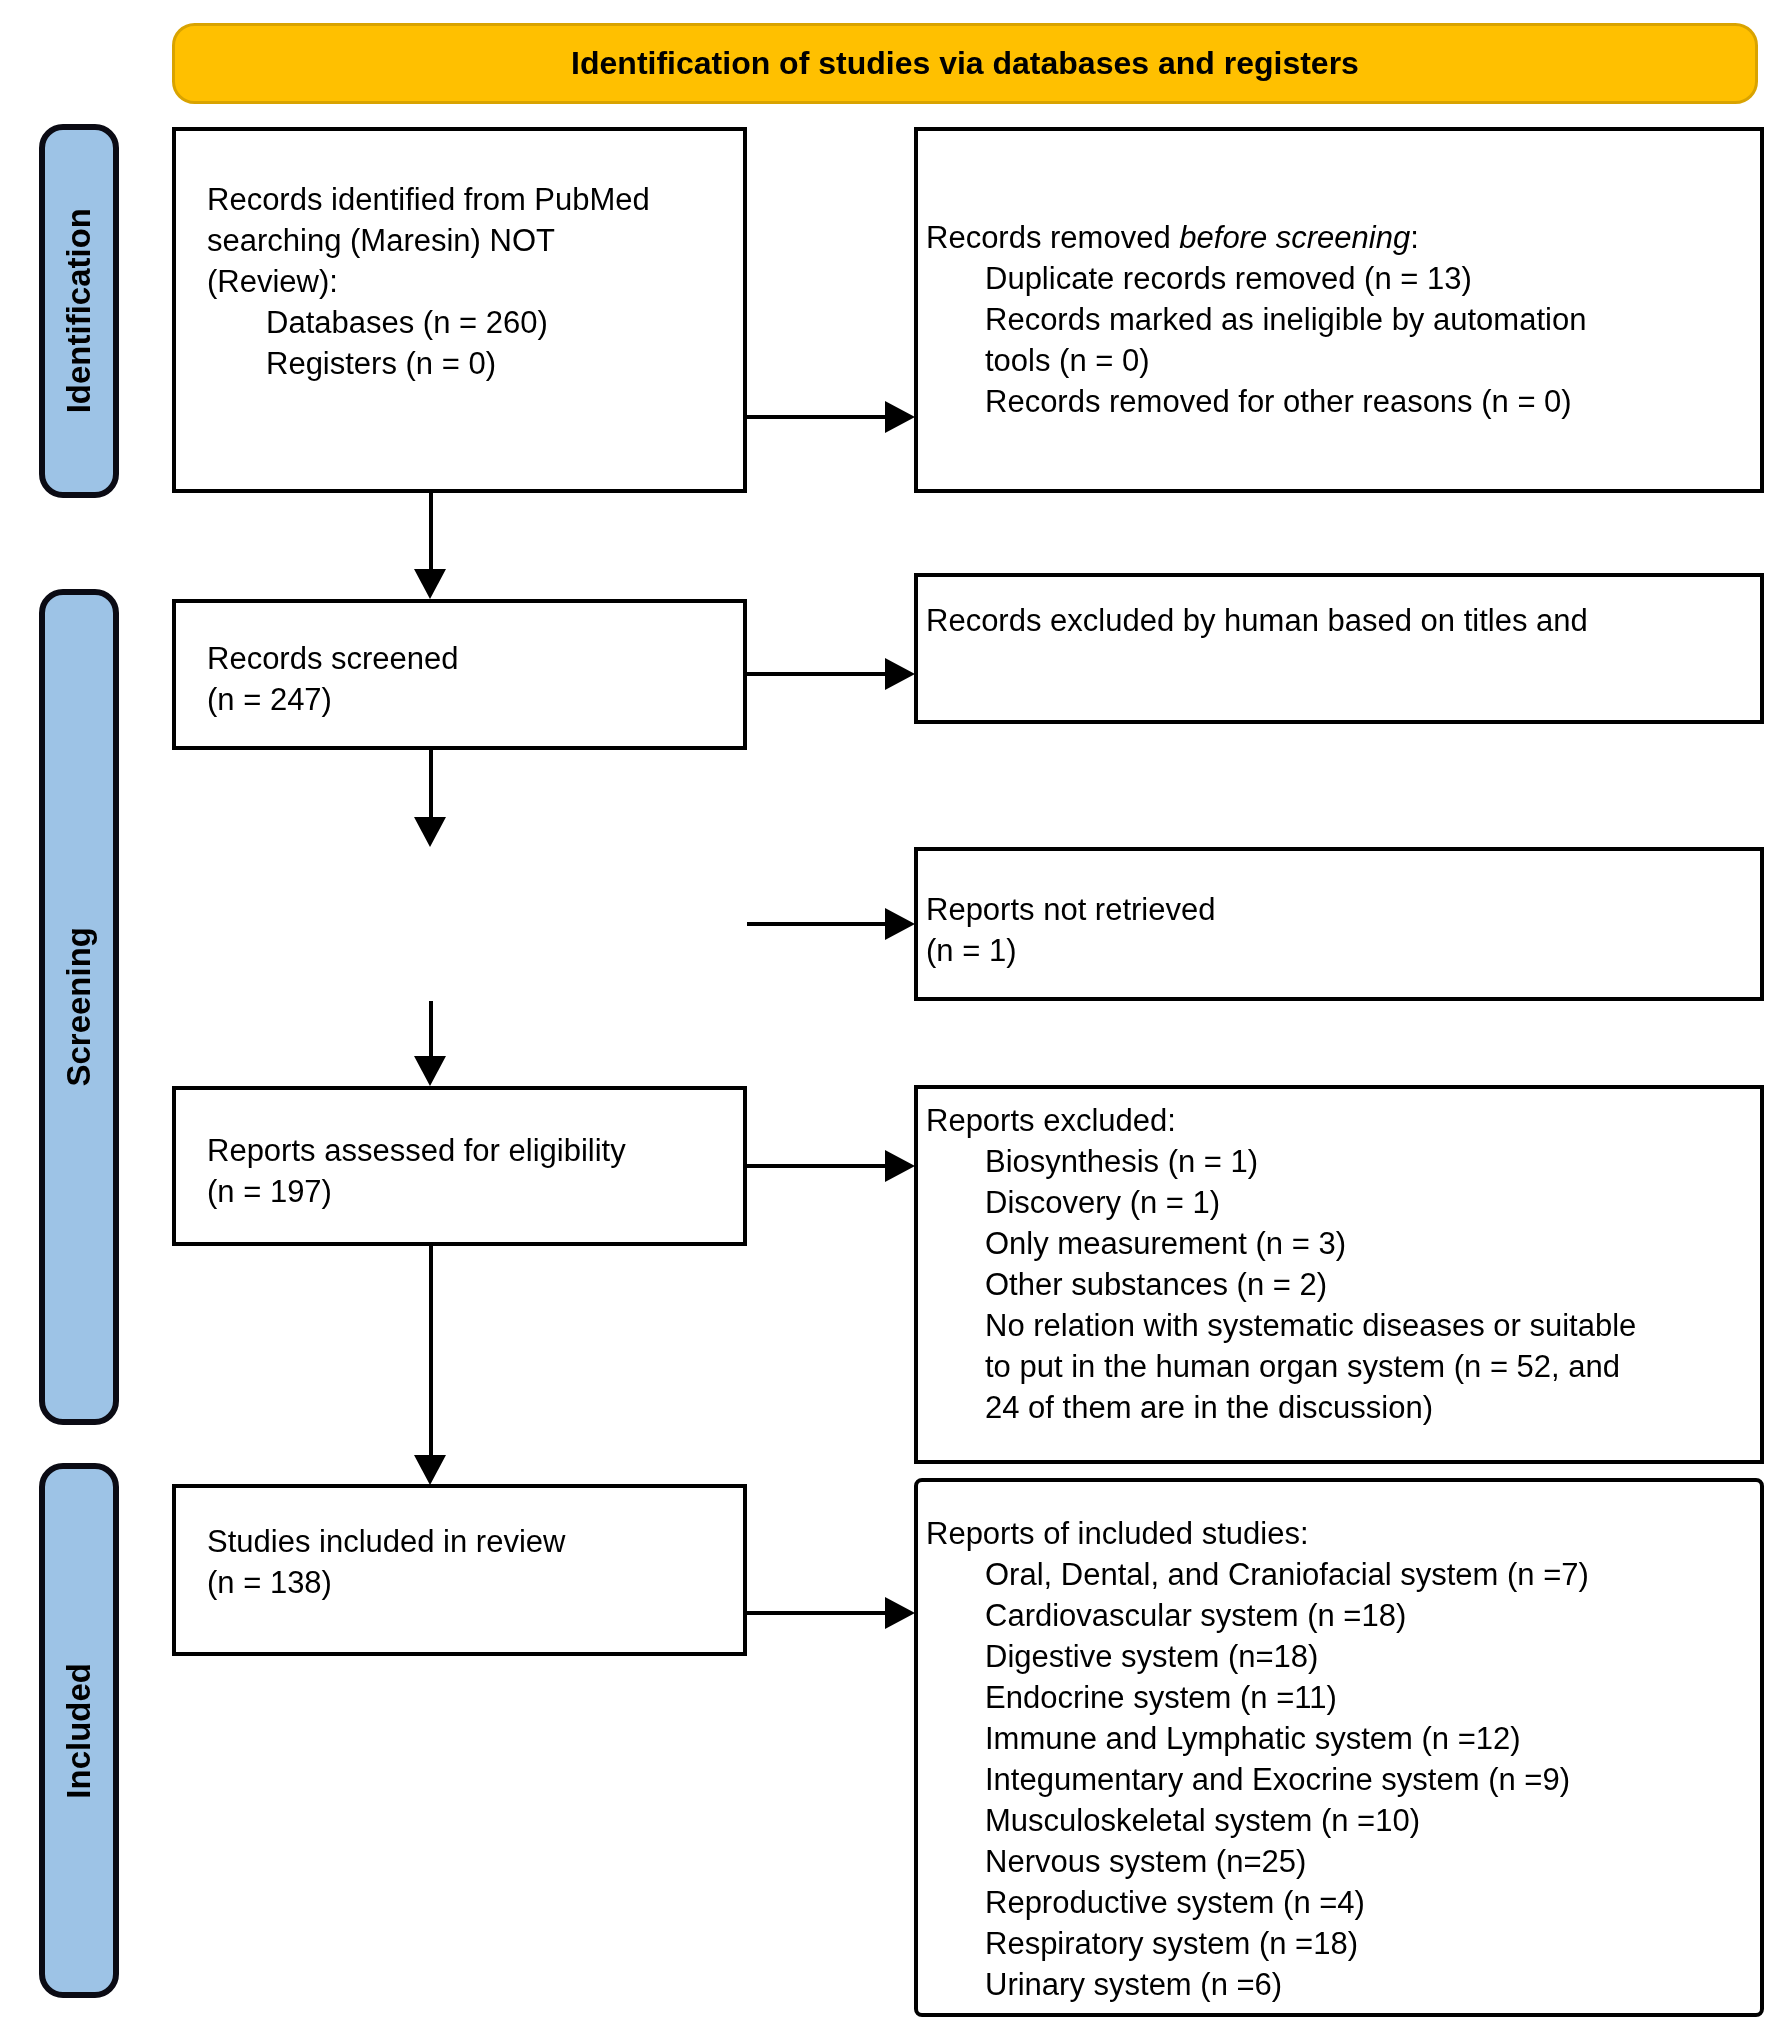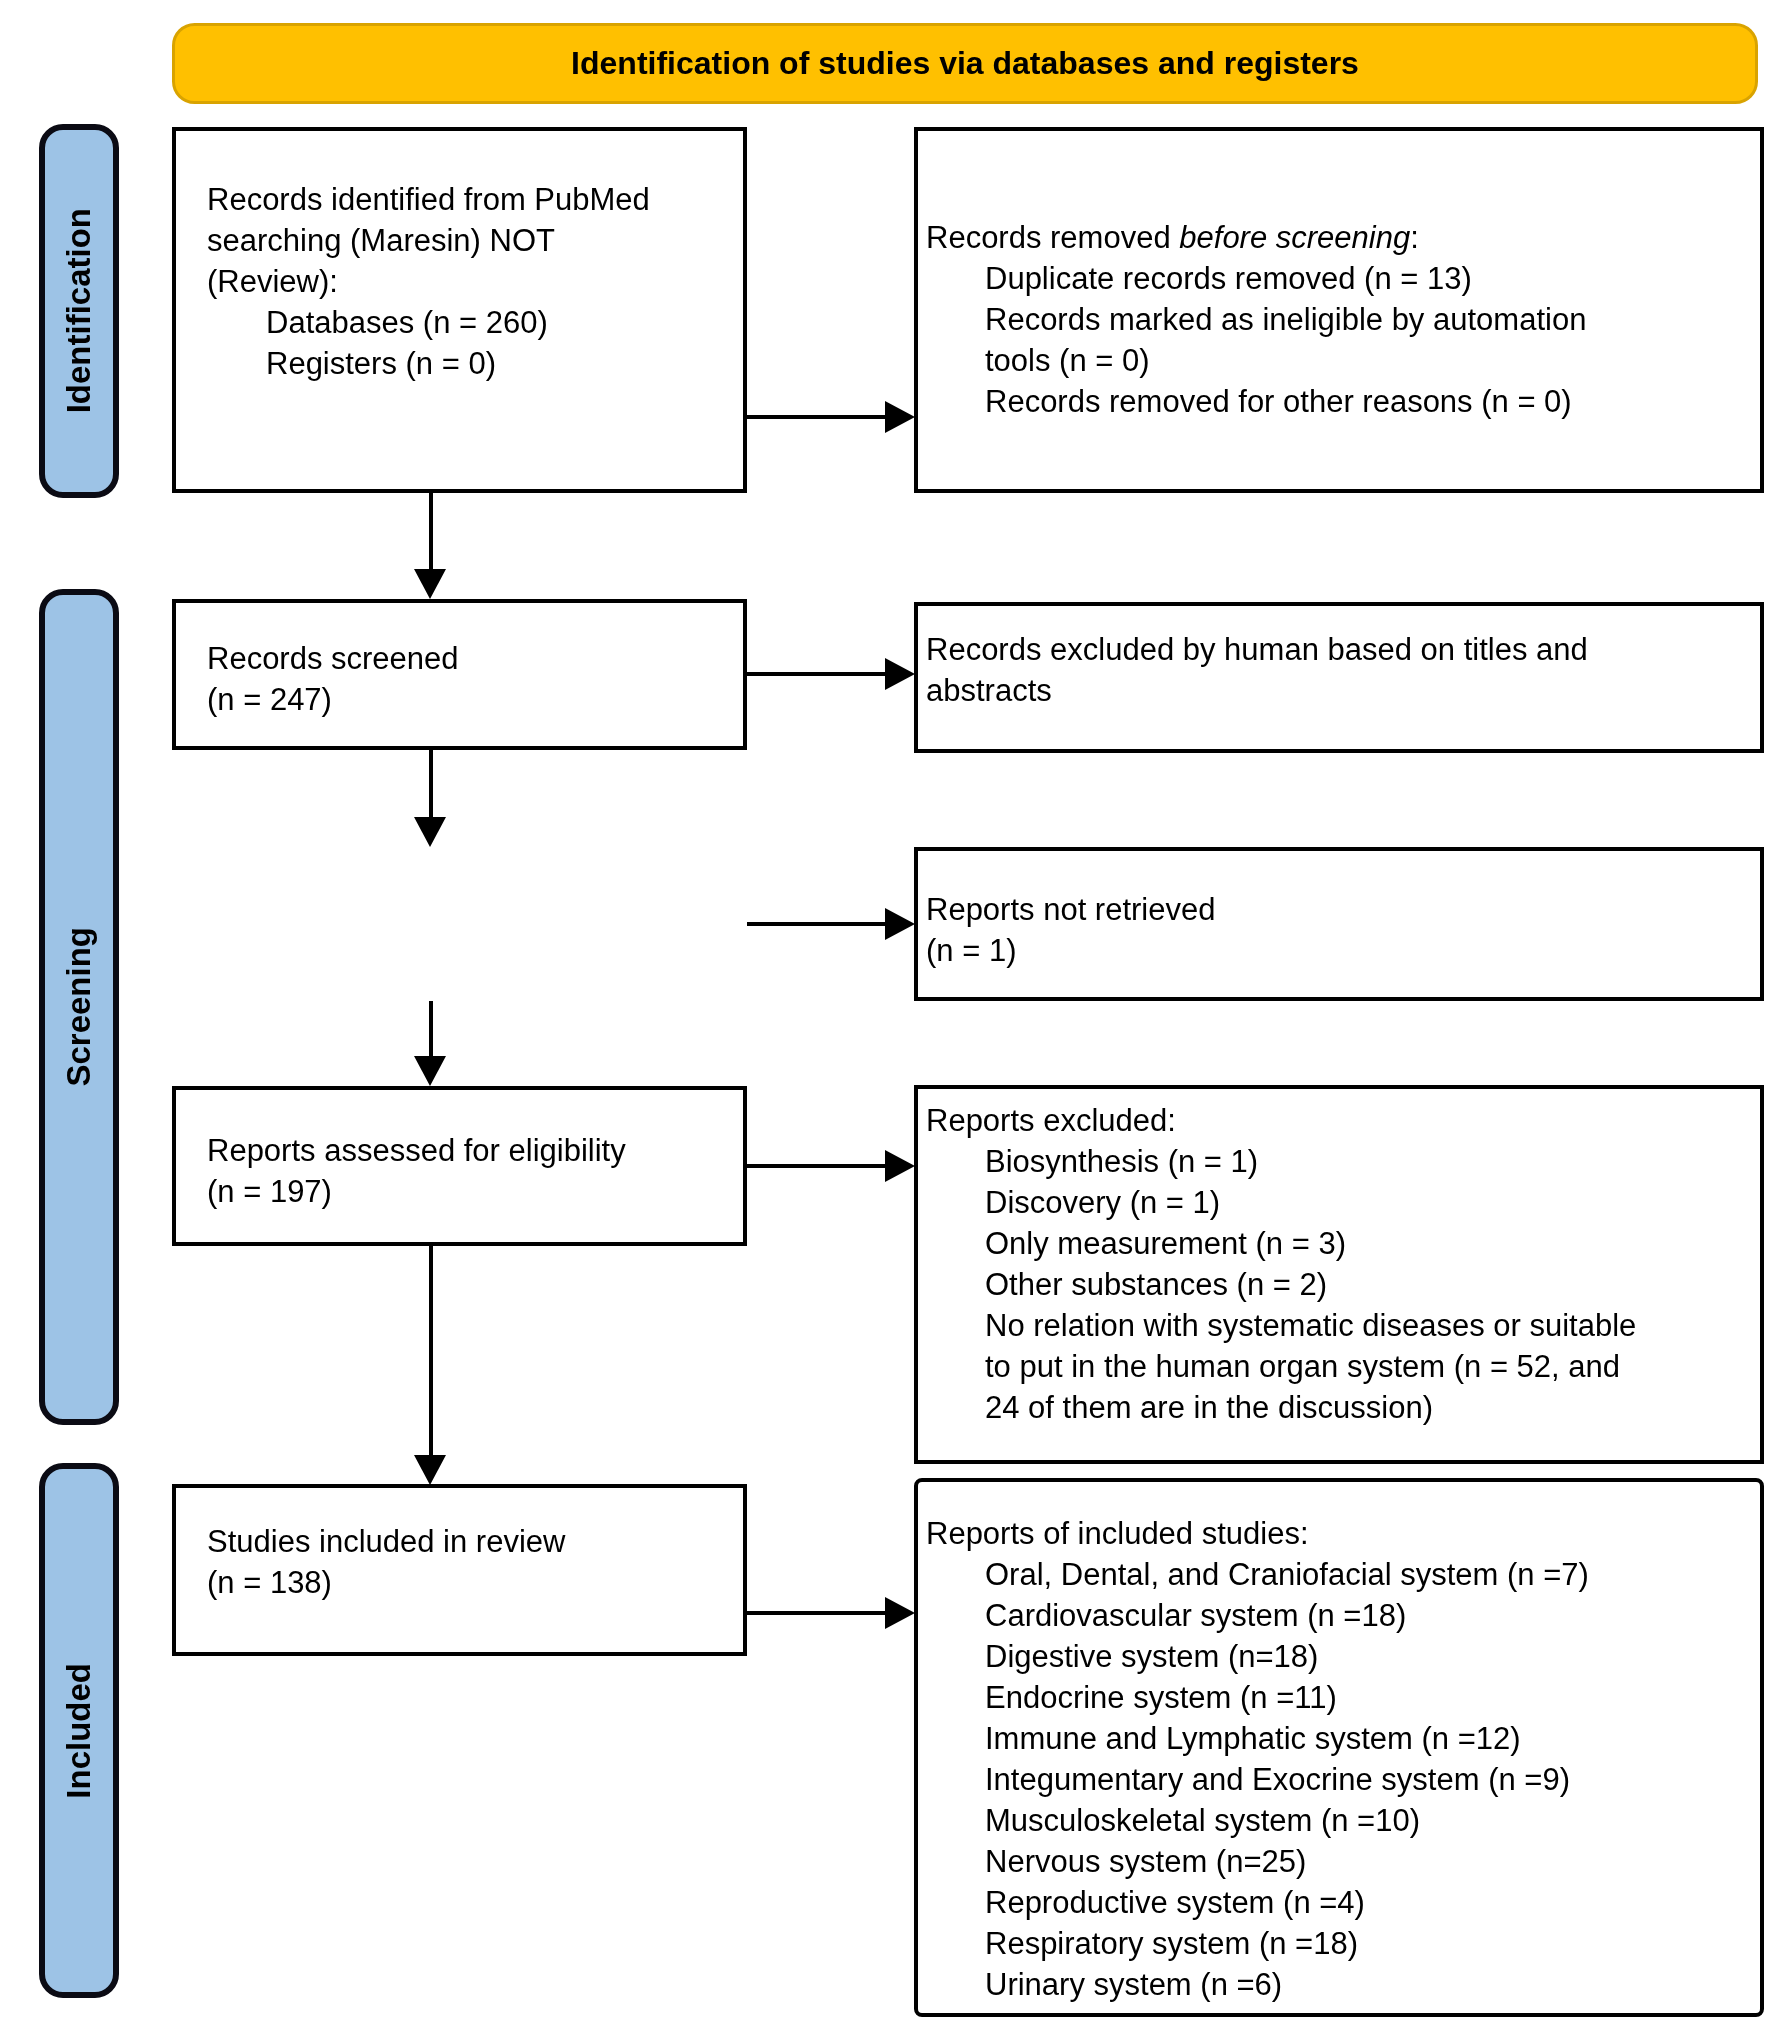--- a/index.html
+++ b/index.html
@@ -82,23 +82,22 @@
     <div class="item">Records marked as ineligible by automation</div>
     <div class="item">tools (n = 0)</div>
     <div class="item">Records removed for other reasons (n = 0)</div>
   </div>
 
   <div class="box lpad" style="left:172px;top:599px;width:575px;height:151px;padding-top:35px;">
     <div class="tline">Records screened</div>
     <div class="tline">(n = 247)</div>
   </div>
 
-  <div class="box rpad" style="left:914px;top:602px;width:850px;height:151px;padding-top:22.6px;">
+  <div class="box rpad" style="left:914px;top:573px;width:850px;height:151px;padding-top:22.6px;">
     <div class="tline">Records excluded by human based on titles and</div>
-    <div class="tline">abstracts</div>
   </div>
 
 
   <div class="box rpad" style="left:914px;top:847px;width:850px;height:154px;padding-top:38px;">
     <div class="tline">Reports not retrieved</div>
     <div class="tline">(n = 1)</div>
   </div>
 
   <div class="box lpad" style="left:172px;top:1086px;width:575px;height:160px;padding-top:40px;">
     <div class="tline">Reports assessed for eligibility</div>

